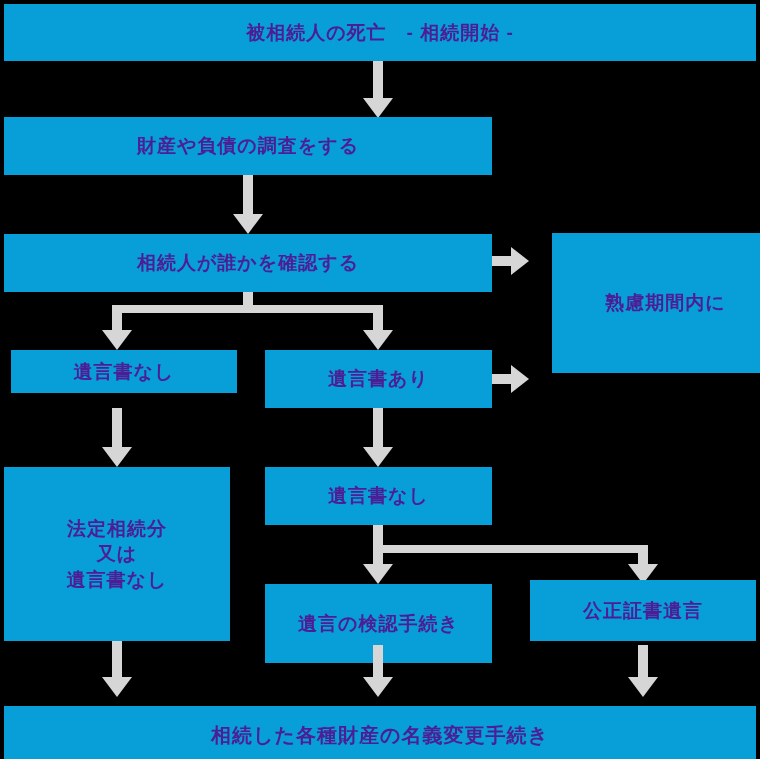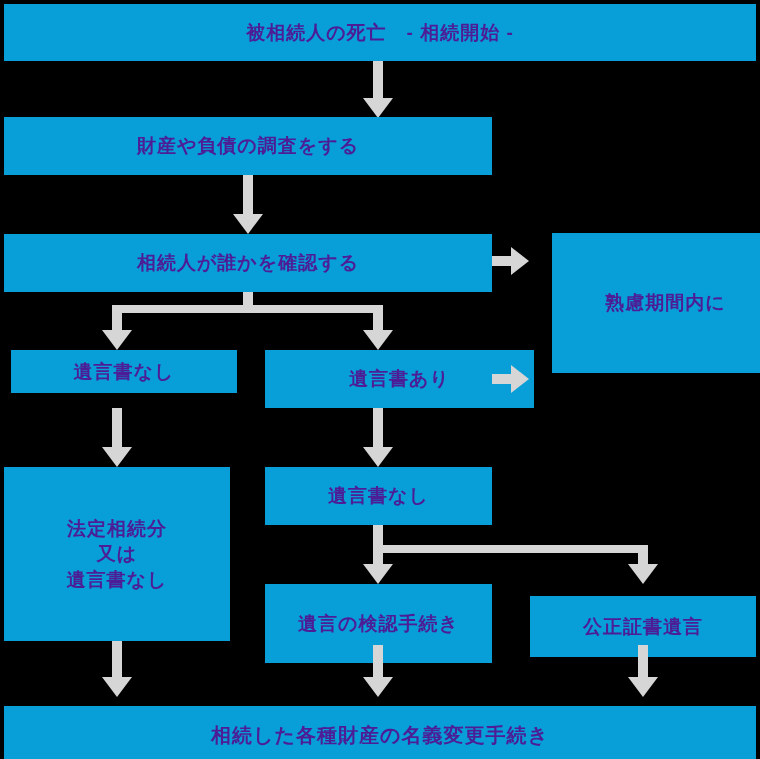--- a/index.html
+++ b/index.html
@@ -85,21 +85,21 @@
   <div class="shaft" style="left:243px; top:292px; width:10px; height:16px;"></div>
   <div class="shaft" style="left:112px; top:305px; width:271px; height:8px;"></div>
   <div class="shaft" style="left:112px; top:305px; width:10px; height:27px;"></div>
   <div class="head-down" style="left:102px; top:330px;"></div>
   <div class="shaft" style="left:373px; top:305px; width:10px; height:27px;"></div>
   <div class="head-down" style="left:363px; top:330px;"></div>
 
   <div class="box" style="left:11px; top:350px; width:226px; height:43px;">
     <span class="line">遺言書なし</span>
   </div>
-  <div class="box" style="left:265px; top:350px; width:269px; height:58px;">
+  <div class="box" style="left:265px; top:350px; width:227px; height:58px;">
     <span class="line">遺言書あり</span>
   </div>
 
   <div class="shaft" style="left:492px; top:374px; width:20px; height:10px;"></div>
   <div class="head-right" style="left:511px; top:365px;"></div>
 
   <div class="shaft" style="left:112px; top:408px; width:10px; height:40px;"></div>
   <div class="head-down" style="left:102px; top:447px;"></div>
 
   <div class="shaft" style="left:373px; top:408px; width:10px; height:40px;"></div>
@@ -117,21 +117,21 @@
 
   <div class="shaft" style="left:373px; top:525px; width:10px; height:40px;"></div>
   <div class="head-down" style="left:363px; top:564px;"></div>
   <div class="shaft" style="left:373px; top:545px; width:275px; height:8px;"></div>
   <div class="shaft" style="left:638px; top:545px; width:10px; height:20px;"></div>
   <div class="head-down" style="left:628px; top:564px;"></div>
 
   <div class="box" style="left:265px; top:584px; width:227px; height:79px;">
     <span class="line">遺言の検認手続き</span>
   </div>
-  <div class="box" style="left:530px; top:596px; width:226px; height:61px;">
+  <div class="box" style="left:530px; top:580px; width:226px; height:61px;">
     <span class="line">公正証書遺言</span>
   </div>
 
   <div class="shaft" style="left:112px; top:641px; width:10px; height:37px;"></div>
   <div class="head-down" style="left:102px; top:677px;"></div>
   <div class="shaft" style="left:373px; top:645px; width:10px; height:33px;"></div>
   <div class="head-down" style="left:363px; top:677px;"></div>
   <div class="shaft" style="left:638px; top:645px; width:10px; height:33px;"></div>
   <div class="head-down" style="left:628px; top:677px;"></div>
 

